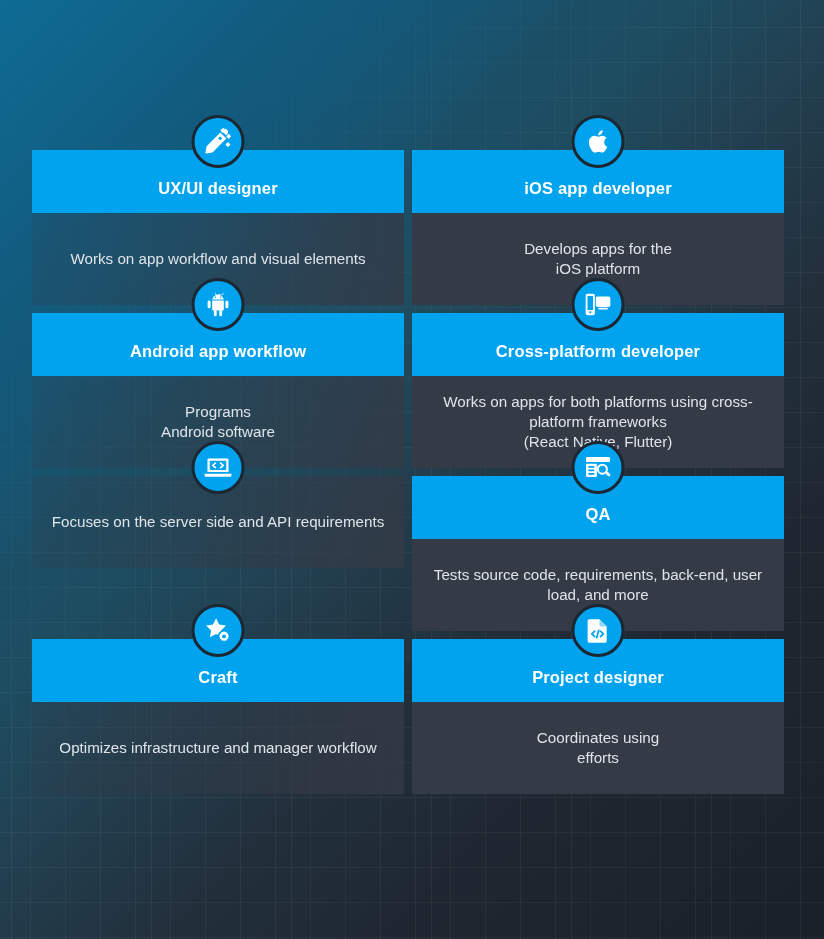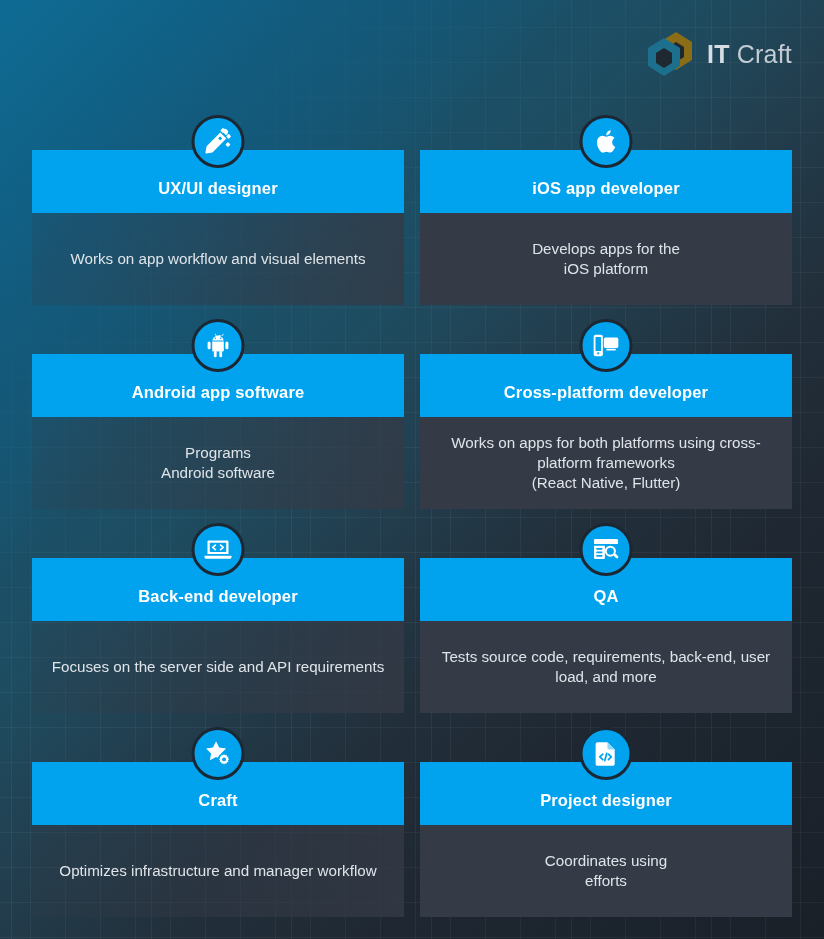--- a/index.html
+++ b/index.html
@@ -86,20 +86,21 @@
   #cards {
     position: absolute;
     left: 32px;
     top: 150px;
     width: 760px;
     display: grid;
     grid-template-columns: 372px 372px;
     column-gap: 16px;
     row-gap: 49px;
     z-index: 4;
+    gap: 8px;
   }
 
   .card { position: relative; }
 
   .card-icon {
     position: absolute;
     left: 50%;
     top: -35px;
     transform: translateX(-50%);
     width: 53px;
@@ -166,33 +167,20 @@
 </style>
 </head>
 <body>
 
 <div id="infographic">
 
   <div id="grid-overlay"></div>
   <div id="grid-overlay-2"></div>
   <div id="grid-fade"></div>
 
-  <div id="logo">
-    <svg class="mark" viewBox="0 0 52 48">
-
-      <polygon points="14,12 30,2 46,12 46,30 30,40 14,30" fill="#8a6d16"></polygon>
-      <polygon points="22,17 30,12 38,17 38,27 30,32 22,27" fill="#1f2830"></polygon>
-
-      <polygon points="2,18 18,8 34,18 34,36 18,46 2,36" fill="#1d6f8e"></polygon>
-      <polygon points="10,23 18,18 26,23 26,33 18,38 10,33" fill="#1f2830"></polygon>
-    </svg>
-    <div class="wordmark">
-      <b>IT</b><span>&nbsp;</span><span>Craft</span>
-    </div>
-  </div>
 
   <div id="cards">
 
     <div class="card col-left r1">
       <div class="card-icon">
         <svg viewBox="0 0 24 24">
           <path d="M7.6 3.1 4.3 6.4a1 1 0 0 0 0 1.4l2.1 2.1-1.2 1.2 1 1 1.2-1.2 1.6 1.6-1.2 1.2 1 1 1.2-1.2 1.6 1.6-1.2 1.2 1 1 1.2-1.2 2.1 2.1a1 1 0 0 0 1.4 0l3.3-3.3a1 1 0 0 0 0-1.4L9 3.1a1 1 0 0 0-1.4 0z" opacity="0"></path>
           <g>
             <path d="M19.4 2.3a2.2 2.2 0 0 0-3.1 0l-1.1 1.1 3.4 3.4 1.1-1.1a2.2 2.2 0 0 0-.3-3.4z"></path>
             <path d="M13.9 4.6 2.8 15.7a1 1 0 0 0-.27.5L1.6 21.1a.7.7 0 0 0 .83.83l4.9-.93a1 1 0 0 0 .5-.27L18.9 9.6l-5-5z"></path>
@@ -234,21 +222,21 @@
           <rect x="3.4" y="8.6" width="2.5" height="6.6" rx="1.25"></rect>
           <rect x="18.1" y="8.6" width="2.5" height="6.6" rx="1.25"></rect>
           <rect x="8.6" y="16.6" width="2.3" height="5.2" rx="1.15"></rect>
           <rect x="13.1" y="16.6" width="2.3" height="5.2" rx="1.15"></rect>
           <path d="M15.7 4.2l.95-1.5a.3.3 0 0 0-.5-.32l-.97 1.54a6.6 6.6 0 0 0-4.36 0L9.85 2.38a.3.3 0 0 0-.5.32l.95 1.5A5 5 0 0 0 7.2 7.9h9.6a5 5 0 0 0-3.1-3.7z"></path>
           <circle cx="9.7" cy="6.1" r=".62" fill="#02a3ee"></circle>
           <circle cx="14.3" cy="6.1" r=".62" fill="#02a3ee"></circle>
         </svg>
       </div>
       <div class="card-header">
-        <div class="card-title">Android app software</div>
+        <div class="card-title">Android app workflow</div>
       </div>
       <div class="card-body">
         <p style="white-space: pre-line;">Programs
 Android software</p>
       </div>
     </div>
 
     <div class="card col-right r2">
       <div class="card-icon">
         <svg viewBox="0 0 24 24">
@@ -270,23 +258,20 @@
 
     <div class="card col-left r3">
       <div class="card-icon">
         <svg viewBox="0 0 24 24">
           <path d="M4.3 4.6h15.4a1 1 0 0 1 1 1v10.1H3.3V5.6a1 1 0 0 1 1-1z"></path>
           <rect x="5.2" y="6.4" width="13.6" height="7.6" rx="0.6" fill="#02a3ee"></rect>
           <path d="M1.3 17.1h21.4a.6.6 0 0 1 .58.74l-.25 1a1 1 0 0 1-.97.76H1.94a1 1 0 0 1-.97-.76l-.25-1a.6.6 0 0 1 .58-.74z"></path>
           <path d="M9.9 8.3 7.6 10.2l2.3 1.9" fill="none" stroke="#ffffff" stroke-width="1.35" stroke-linecap="round" stroke-linejoin="round"></path>
           <path d="M14.1 8.3l2.3 1.9-2.3 1.9" fill="none" stroke="#ffffff" stroke-width="1.35" stroke-linecap="round" stroke-linejoin="round"></path>
         </svg>
-      </div>
-      <div class="card-header">
-        <div class="card-title">Back-end developer</div>
       </div>
       <div class="card-body">
         <p>Focuses on the server side and API requirements</p>
       </div>
     </div>
 
     <div class="card col-right r3">
       <div class="card-icon">
         <svg viewBox="0 0 24 24">
           <path d="M3.1 3.4h17.8a1 1 0 0 1 1 1v3.1H2.1V4.4a1 1 0 0 1 1-1z"></path>

